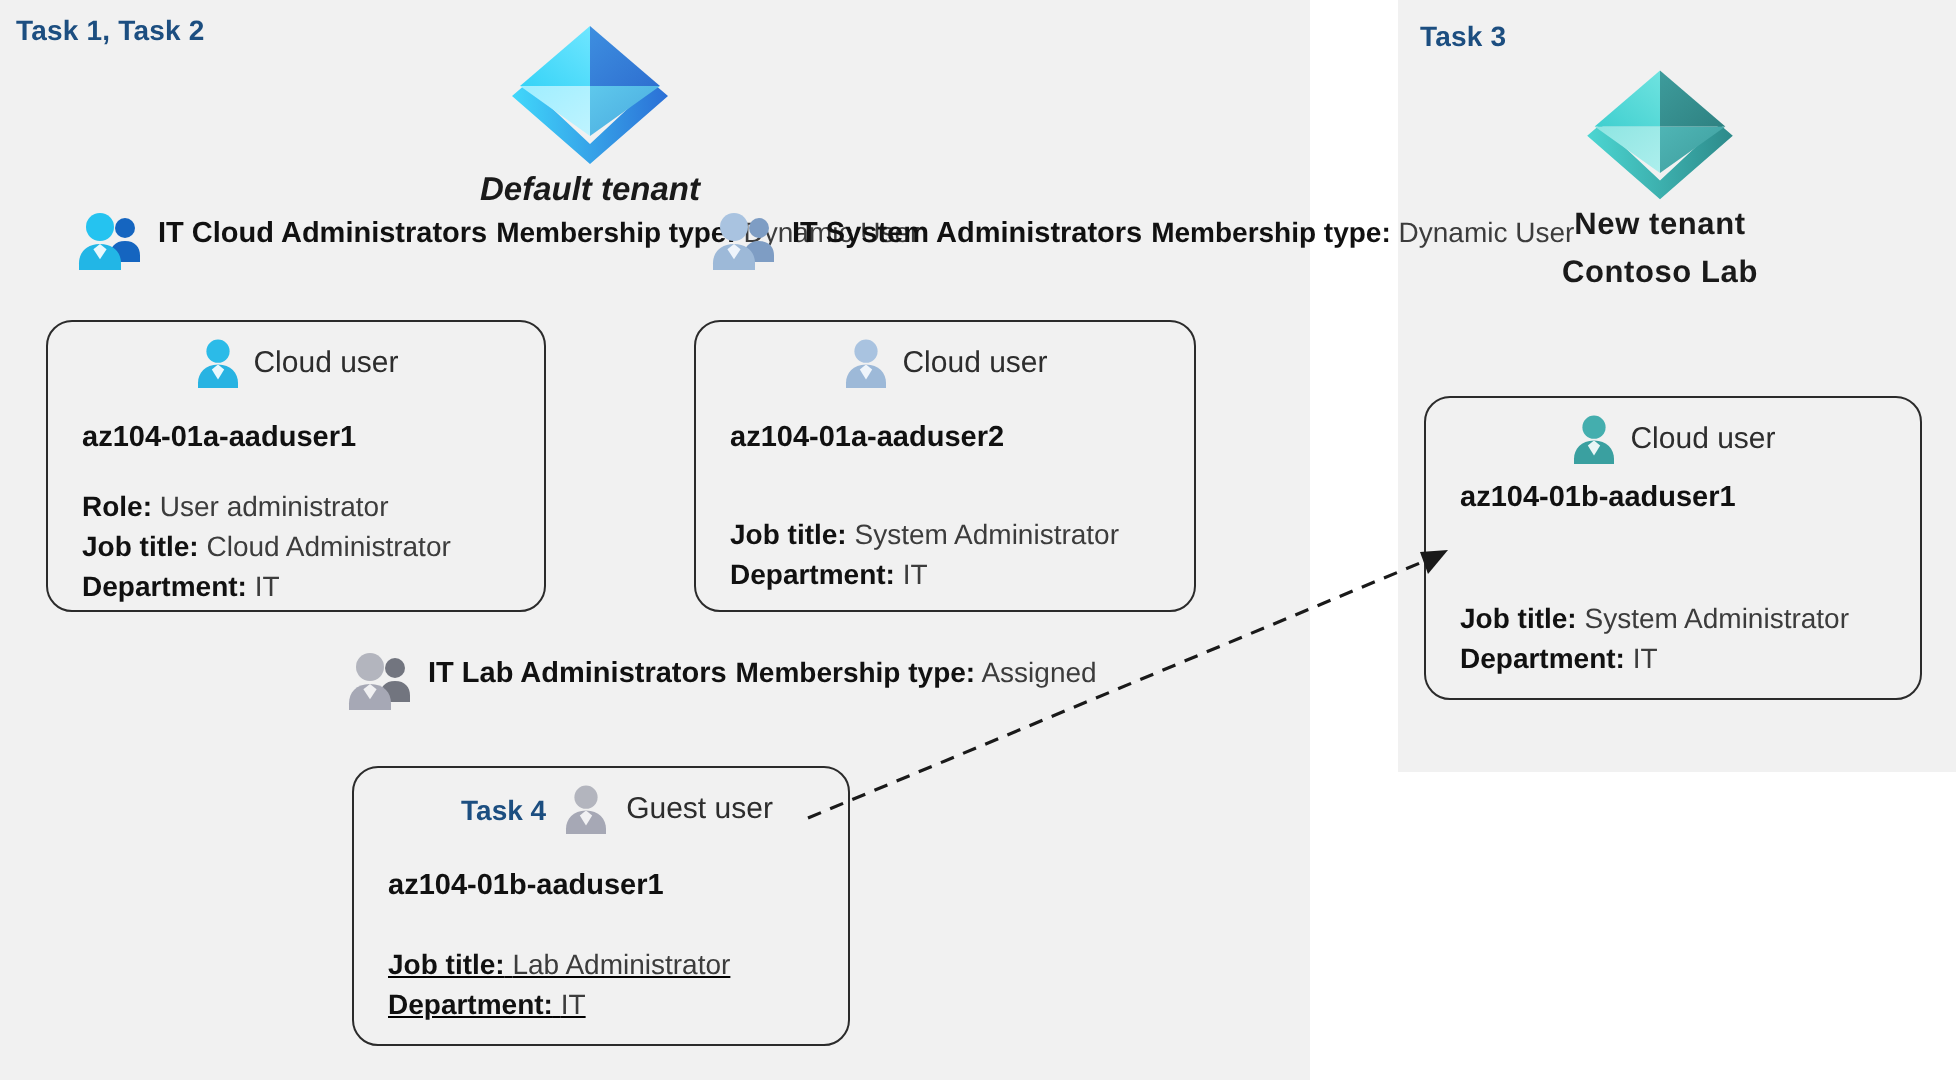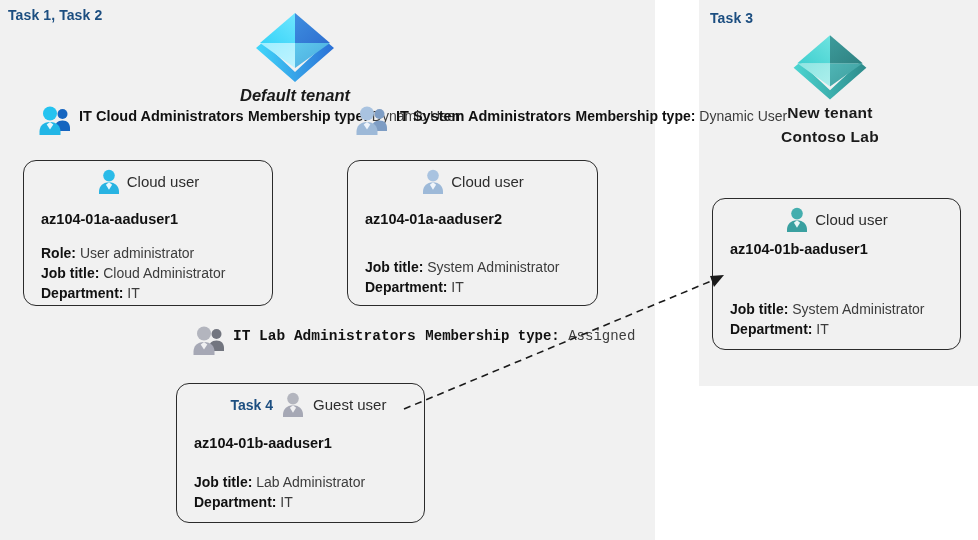--- a/index.html
+++ b/index.html
@@ -33,21 +33,21 @@
   }
   .tenant-title.two-line{font-size:15.5px;letter-spacing:.3px;}
 
   
   .pyramid{display:block;margin:0 auto;}
 
   
   .group{position:absolute;display:flex;align-items:flex-start;gap:7px;}
   #group-cloud{left:38px;top:105px;}
   #group-system{left:355px;top:105px;}
-  #group-lab{left:192px;top:325px;font-family:Liberation Mono, monospace;}
+  #group-lab{left:173px;top:325px;}
   .group-text{display:block;padding-top:1px;}
   .group-name{font-weight:bold;font-size:14.5px;color:#111;white-space:nowrap;line-height:1.45;}
   .group-meta{font-size:14px;color:#3c3c3c;white-space:nowrap;line-height:1.5;}
   .group-meta b{color:#111;font-weight:bold;}
 
   
   .card{
     position:absolute;border:1.4px solid #2b2b2b;border-radius:13px;
     background:transparent;box-sizing:border-box;
   }
@@ -69,21 +69,21 @@
     white-space:nowrap;
   }
   #card-u1 .card-user{top:50px;}
   #card-u2 .card-user{top:50px;}
   #card-u3 .card-user{top:51px;}
   #card-u4 .card-user{top:42px;}
 
   .card-attrs{position:absolute;left:17px;right:6px;}
   #card-u1 .card-attrs{top:82px;}
   #card-u2 .card-attrs{top:96px;}
-  #card-u3 .card-attrs{top:88px;}
+  #card-u3 .card-attrs{top:88px;text-decoration:underline;}
   #card-u4 .card-attrs{top:100px;}
   .attr{font-size:14px;color:#3c3c3c;white-space:nowrap;line-height:1.44;}
   .attr b{color:#111;font-weight:bold;margin-top:46px;}
 
   
   #connector{position:absolute;left:0;top:0;width:978px;height:540px;pointer-events:none;}
 </style>
 </head>
 <body>
 

